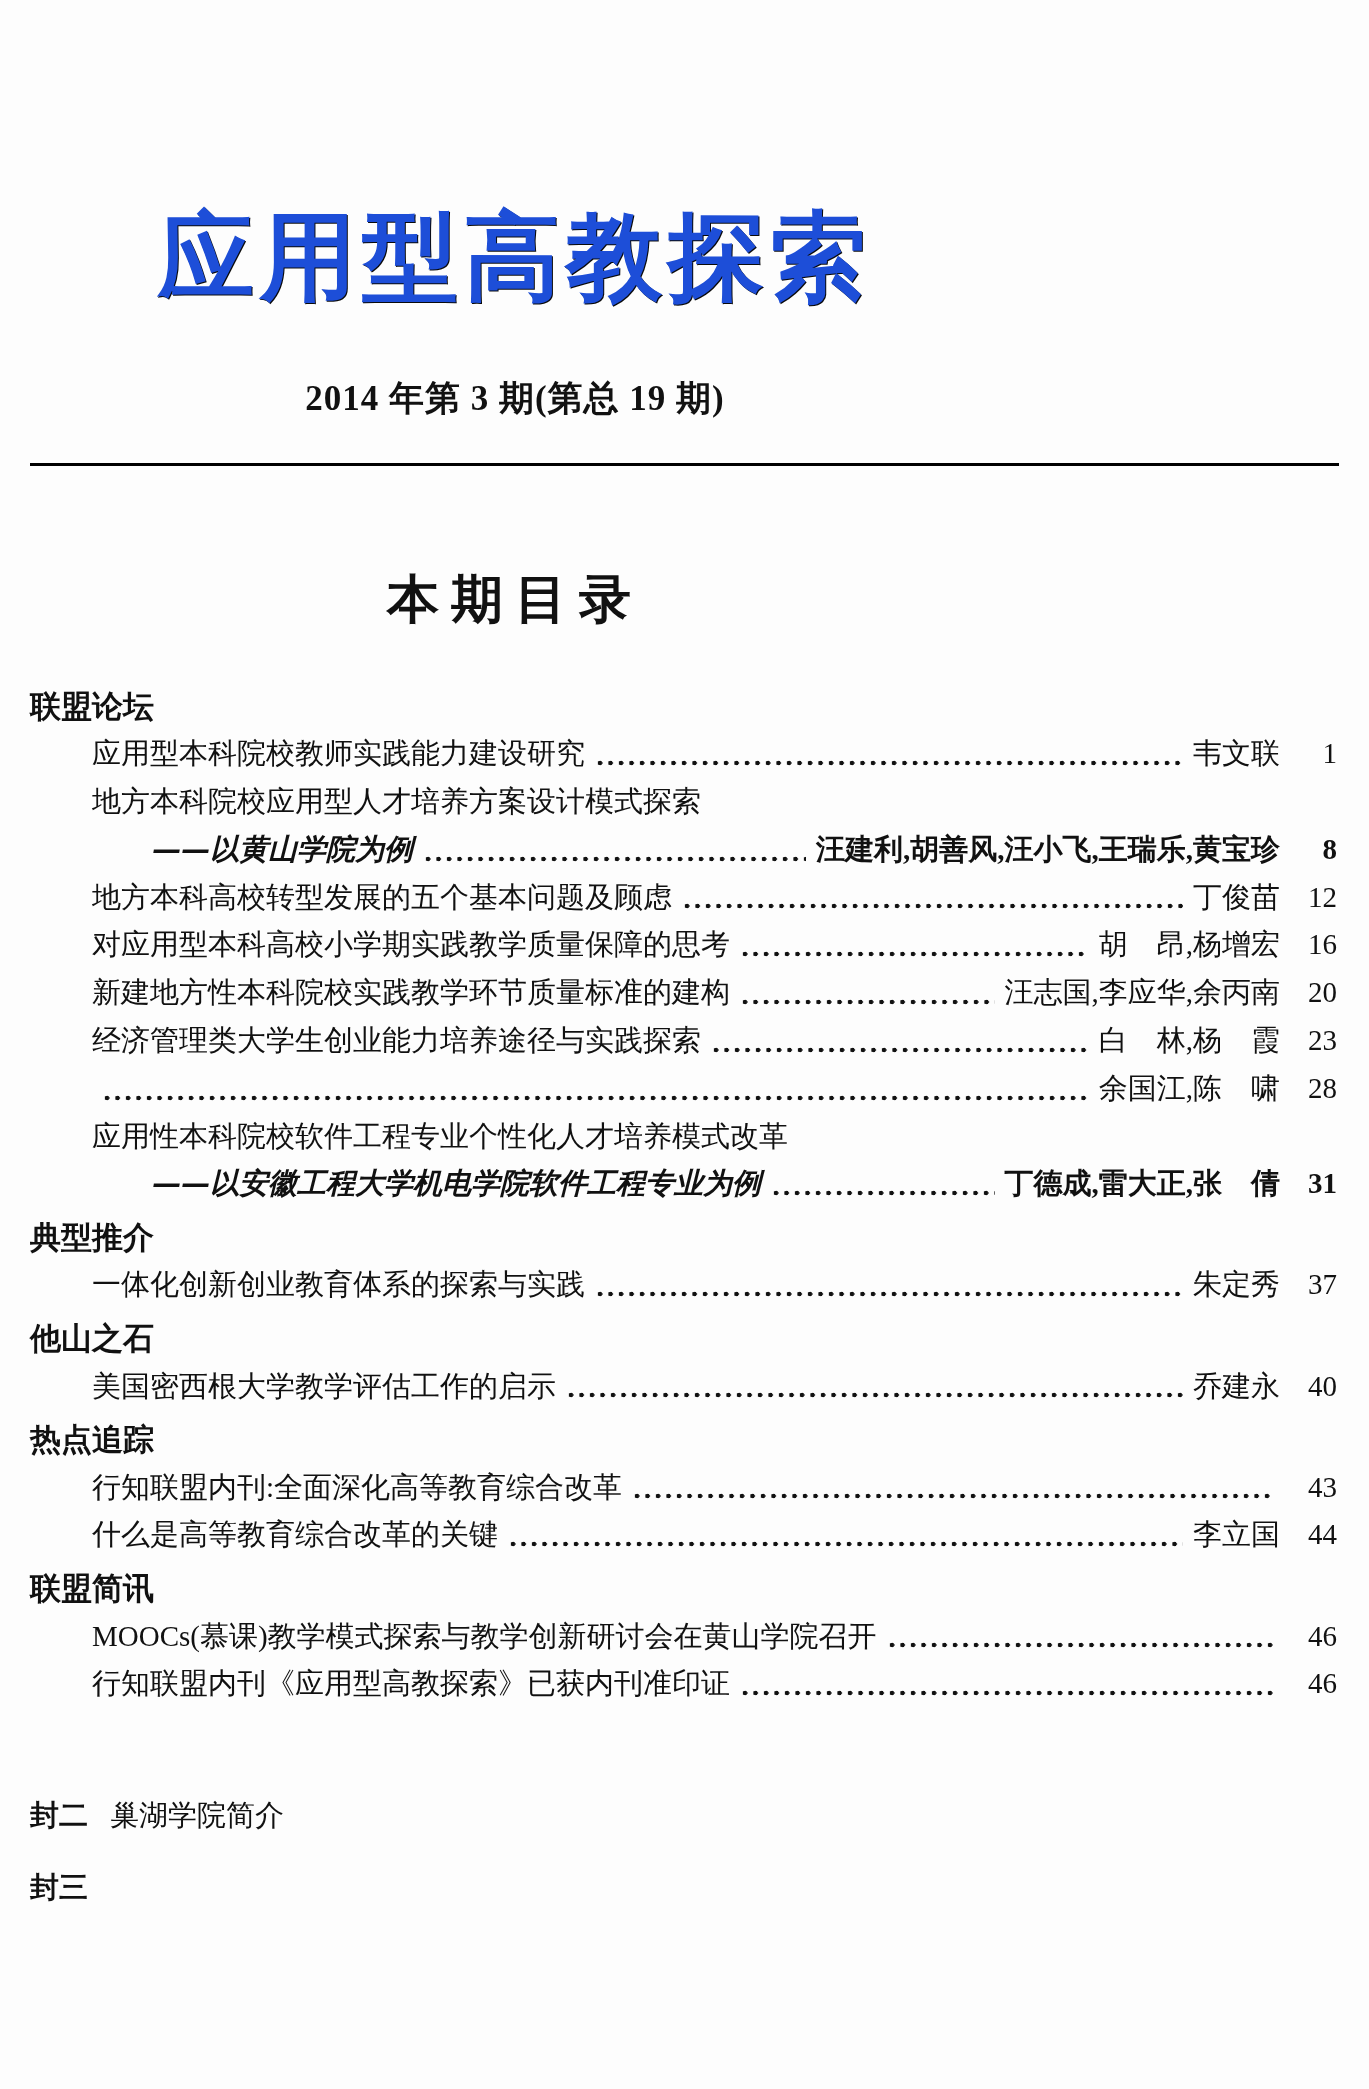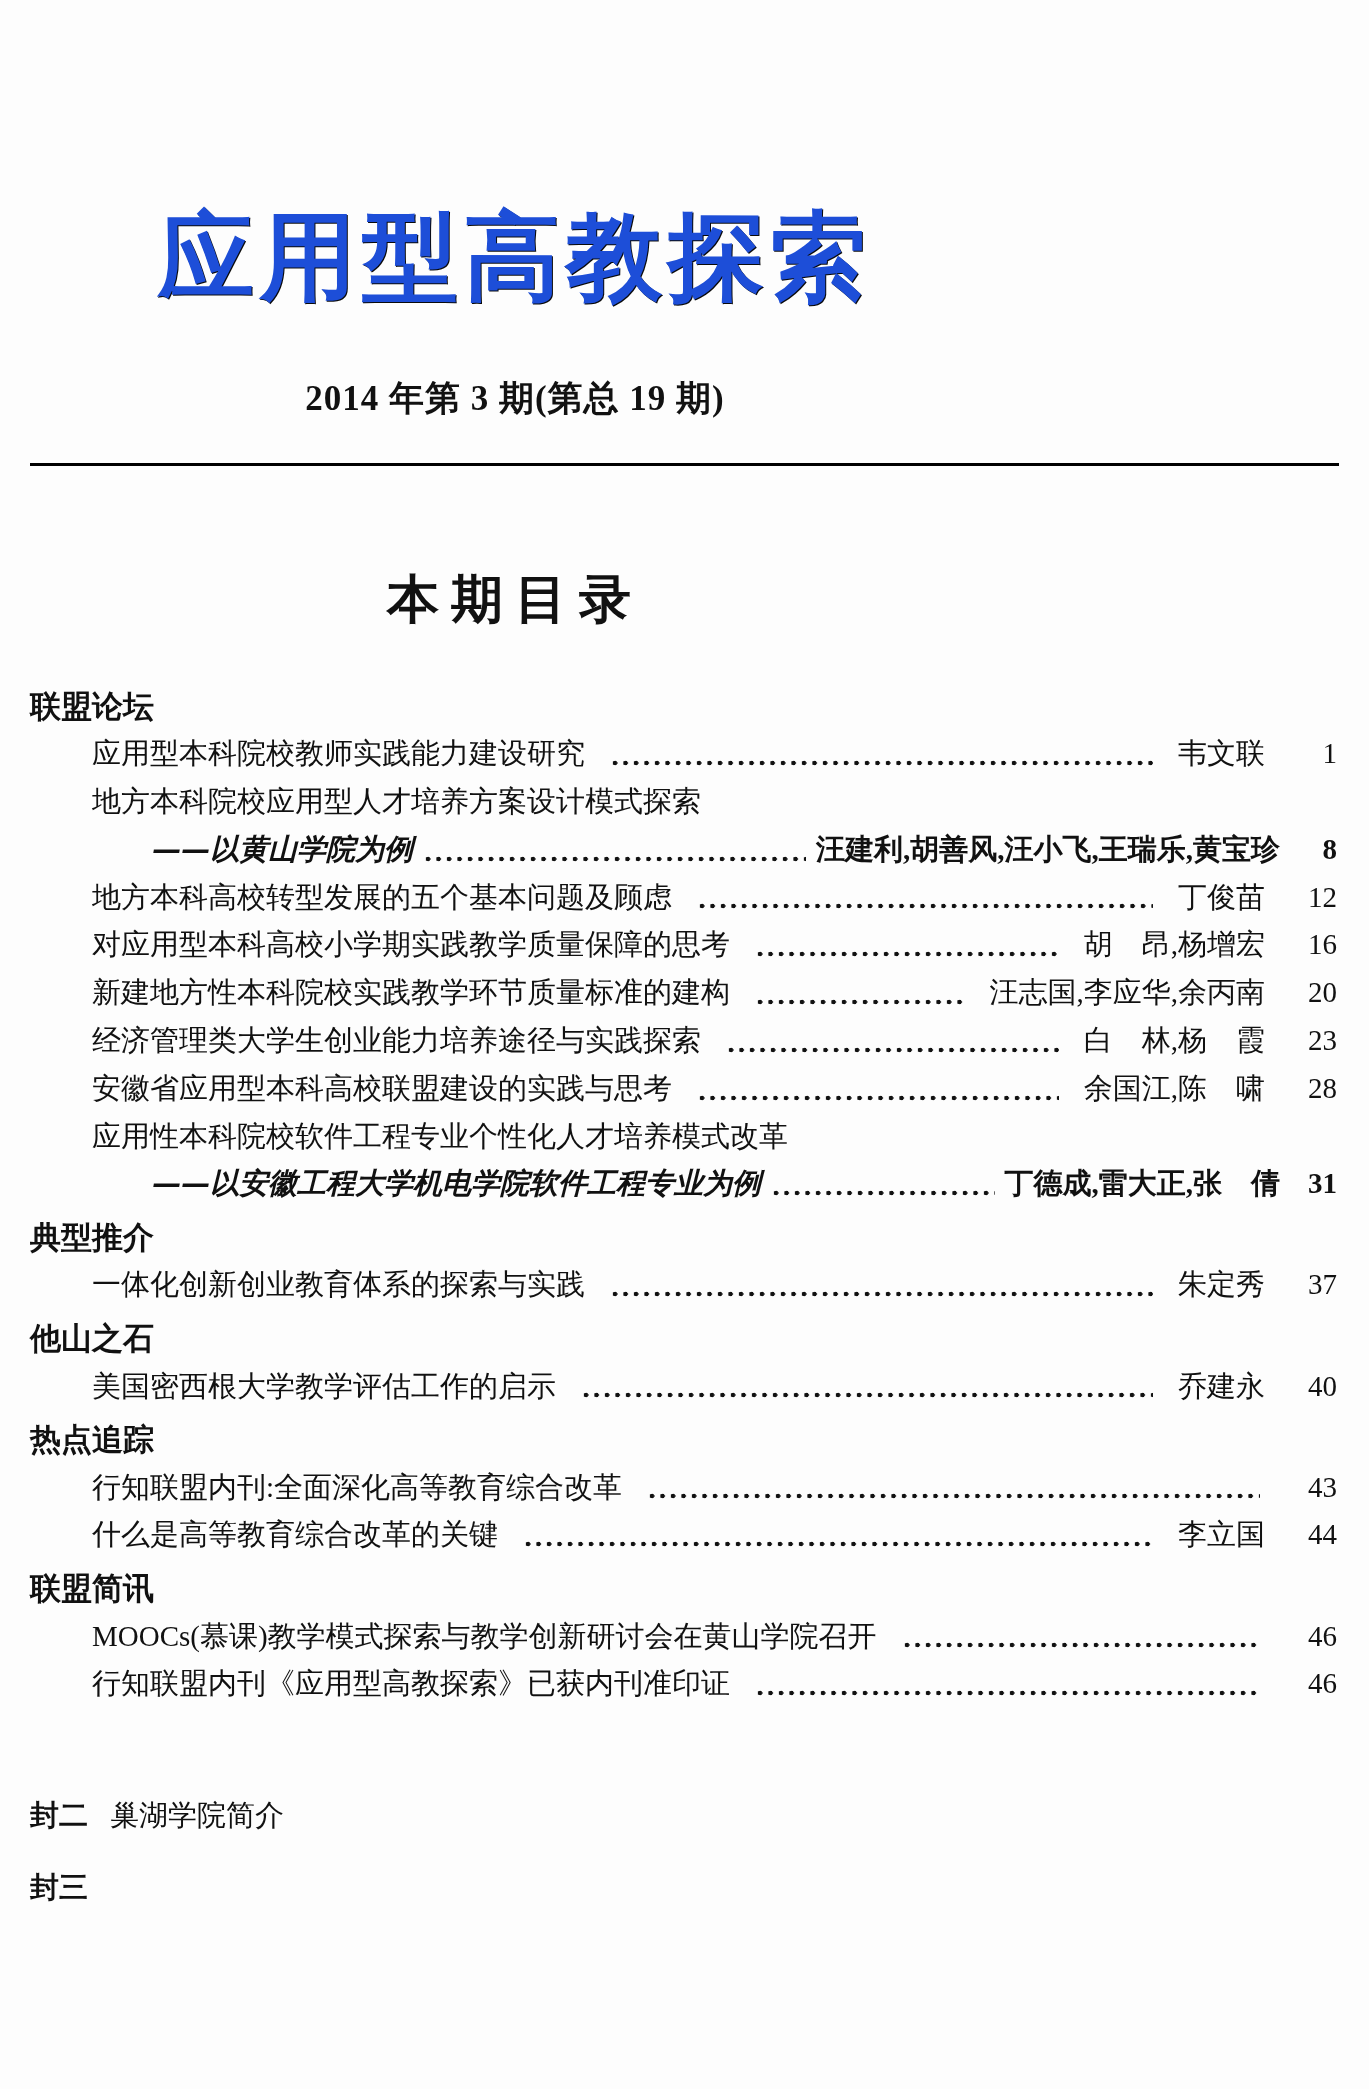--- a/index.html
+++ b/index.html
@@ -58,21 +58,21 @@
     font-family:"DejaVu Sans","Liberation Sans",sans-serif;
     font-weight:bold;
     font-size:31px;
     line-height:1.3;
     margin:16px 0 10px 0;
   }
   .toc .sec-title:first-child{margin-top:0;}
   .entry{margin:0 0 13px 0;}
   .row{display:flex;align-items:baseline;}
   .row + .row{margin-top:13px;font-weight:bold;}
-  .indent1{padding-left:62px;gap:15px;}
+  .indent1{padding-left:62px;}
   .indent2{padding-left:122px;}
   .t{white-space:nowrap;}
   .sub{
     font-style:italic;
     font-family:"DejaVu Serif","Liberation Serif",serif;
   }
   .leader{
     flex:1 1 auto;
     height:6px;
     margin:0 10px 5px 10px;
@@ -159,21 +159,20 @@
       <div class="entry">
         <div class="row indent1">
           <span class="t">经济管理类大学生创业能力培养途径与实践探索</span>
           <span class="leader"></span>
           <span class="authors">白　林,杨　霞</span>
           <span class="pagenum">23</span>
         </div>
       </div>
       <div class="entry">
         <div class="row indent1">
-          <span class="t">安徽省应用型本科高校联盟建设的实践与思考</span>
           <span class="leader"></span>
           <span class="authors">余国江,陈　啸</span>
           <span class="pagenum">28</span>
         </div>
       </div>
       <div class="entry">
         <div class="row indent1">
           <span class="t">应用性本科院校软件工程专业个性化人才培养模式改革</span>
         </div>
         <div class="row indent2">

